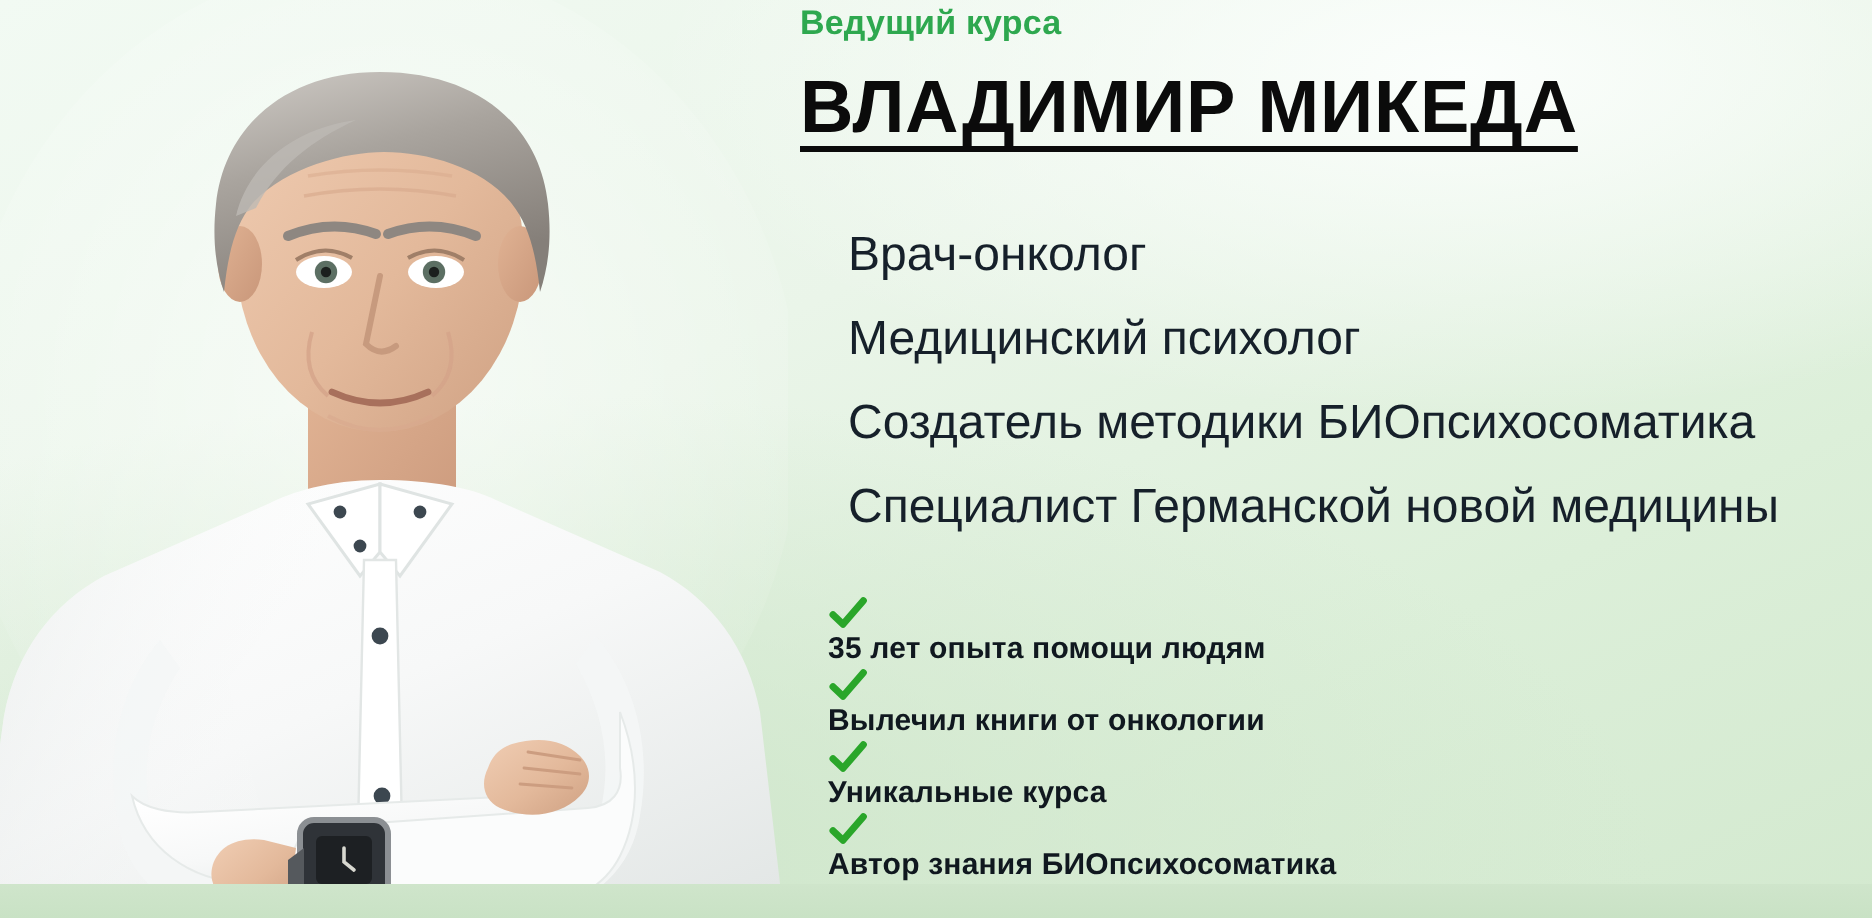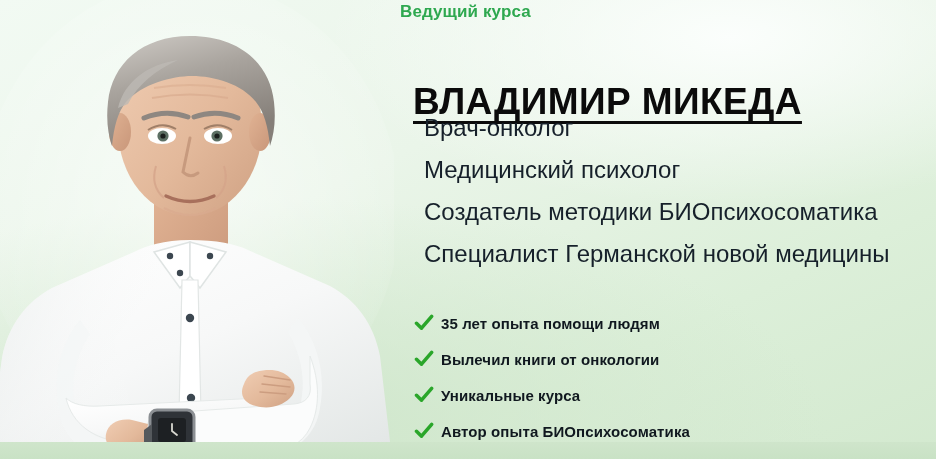--- a/index.html
+++ b/index.html
@@ -32,45 +32,44 @@
   
   .content{
     position:absolute;left:400px;top:0;width:536px;height:459px;
   }
   .eyebrow{
     position:absolute;left:0;top:2px;
     font-size:17px;font-weight:bold;color:#2ea84f;
     letter-spacing:.1px;white-space:nowrap;
   }
   .name-title{
-    position:absolute;left:13px;top:33px;
+    position:absolute;left:0;top:33px;
     font-size:37px;font-weight:bold;color:#0b0b0b;
     letter-spacing:.4px;white-space:nowrap;
     text-decoration:underline;
     text-underline-offset:7px;
     text-decoration-thickness:3px;
-    margin-top:48px;
   }
   .creds{
     position:absolute;left:2px;top:107px;
     list-style:none;margin:0;padding:0;
   }
   .creds li{
     font-size:24px;color:#16202a;
     line-height:42px;white-space:nowrap;
     font-weight:400;
     margin-left:22px;
   }
   .checks{
     position:absolute;left:14px;top:296px;
     list-style:none;margin:0;padding:0;
   }
   .checks li{
-    display:flex;align-items:flex-end;
-    height:36px;white-space:nowrap;
+    display:flex;align-items:flex-start;
+    height:36px;white-space:nowrap;flex-direction:column;
   }
   .check-icon{
     width:20px;height:20px;flex:none;
     margin-right:7px;display:block;
   }
   .check-label{
     font-size:15px;font-weight:bold;color:#10181f;
     letter-spacing:.1px;
   }
 </style>
@@ -225,18 +224,18 @@
       <li>
         <svg class="check-icon" viewBox="0 0 24 24">
           <path d="M3 13.6 L9 19.4 L21.2 5.2" fill="none" stroke="#2aa62a" stroke-width="4.2" stroke-linecap="round" stroke-linejoin="round"></path>
         </svg>
         <span class="check-label">Уникальные курса</span>
       </li>
       <li>
         <svg class="check-icon" viewBox="0 0 24 24">
           <path d="M3 13.6 L9 19.4 L21.2 5.2" fill="none" stroke="#2aa62a" stroke-width="4.2" stroke-linecap="round" stroke-linejoin="round"></path>
         </svg>
-        <span class="check-label">Автор опыта БИОпсихосоматика</span>
+        <span class="check-label">Автор знания БИОпсихосоматика</span>
       </li>
     </ul>
 
   </div>
 </div>
 
 </body></html>

